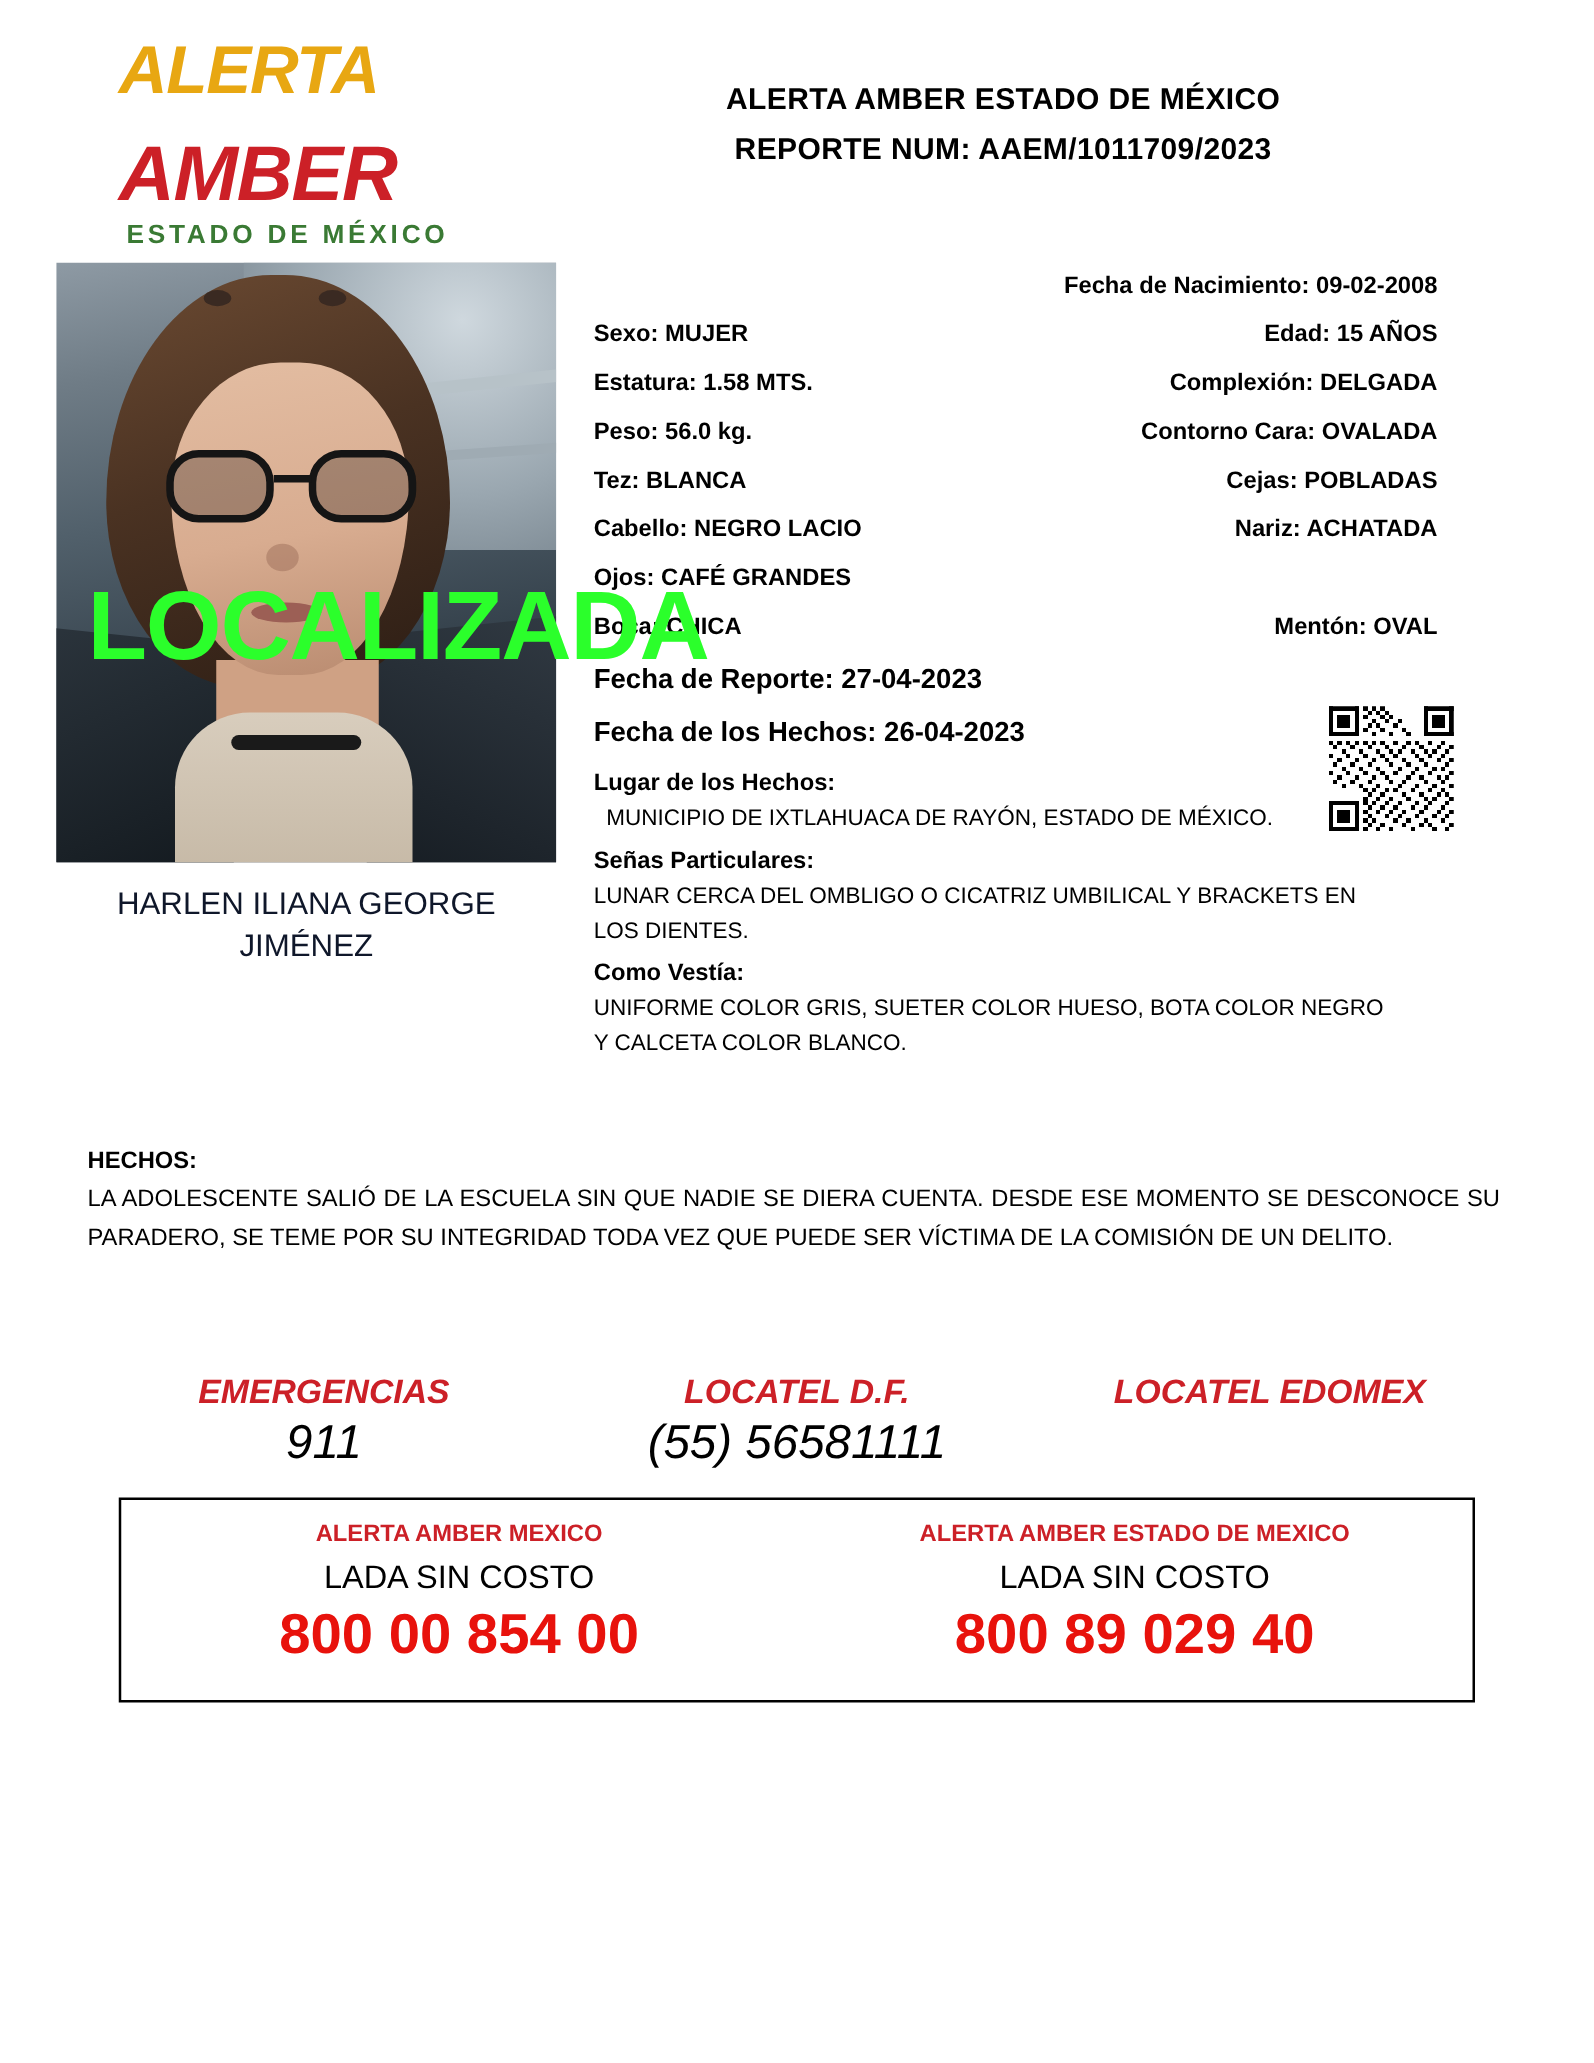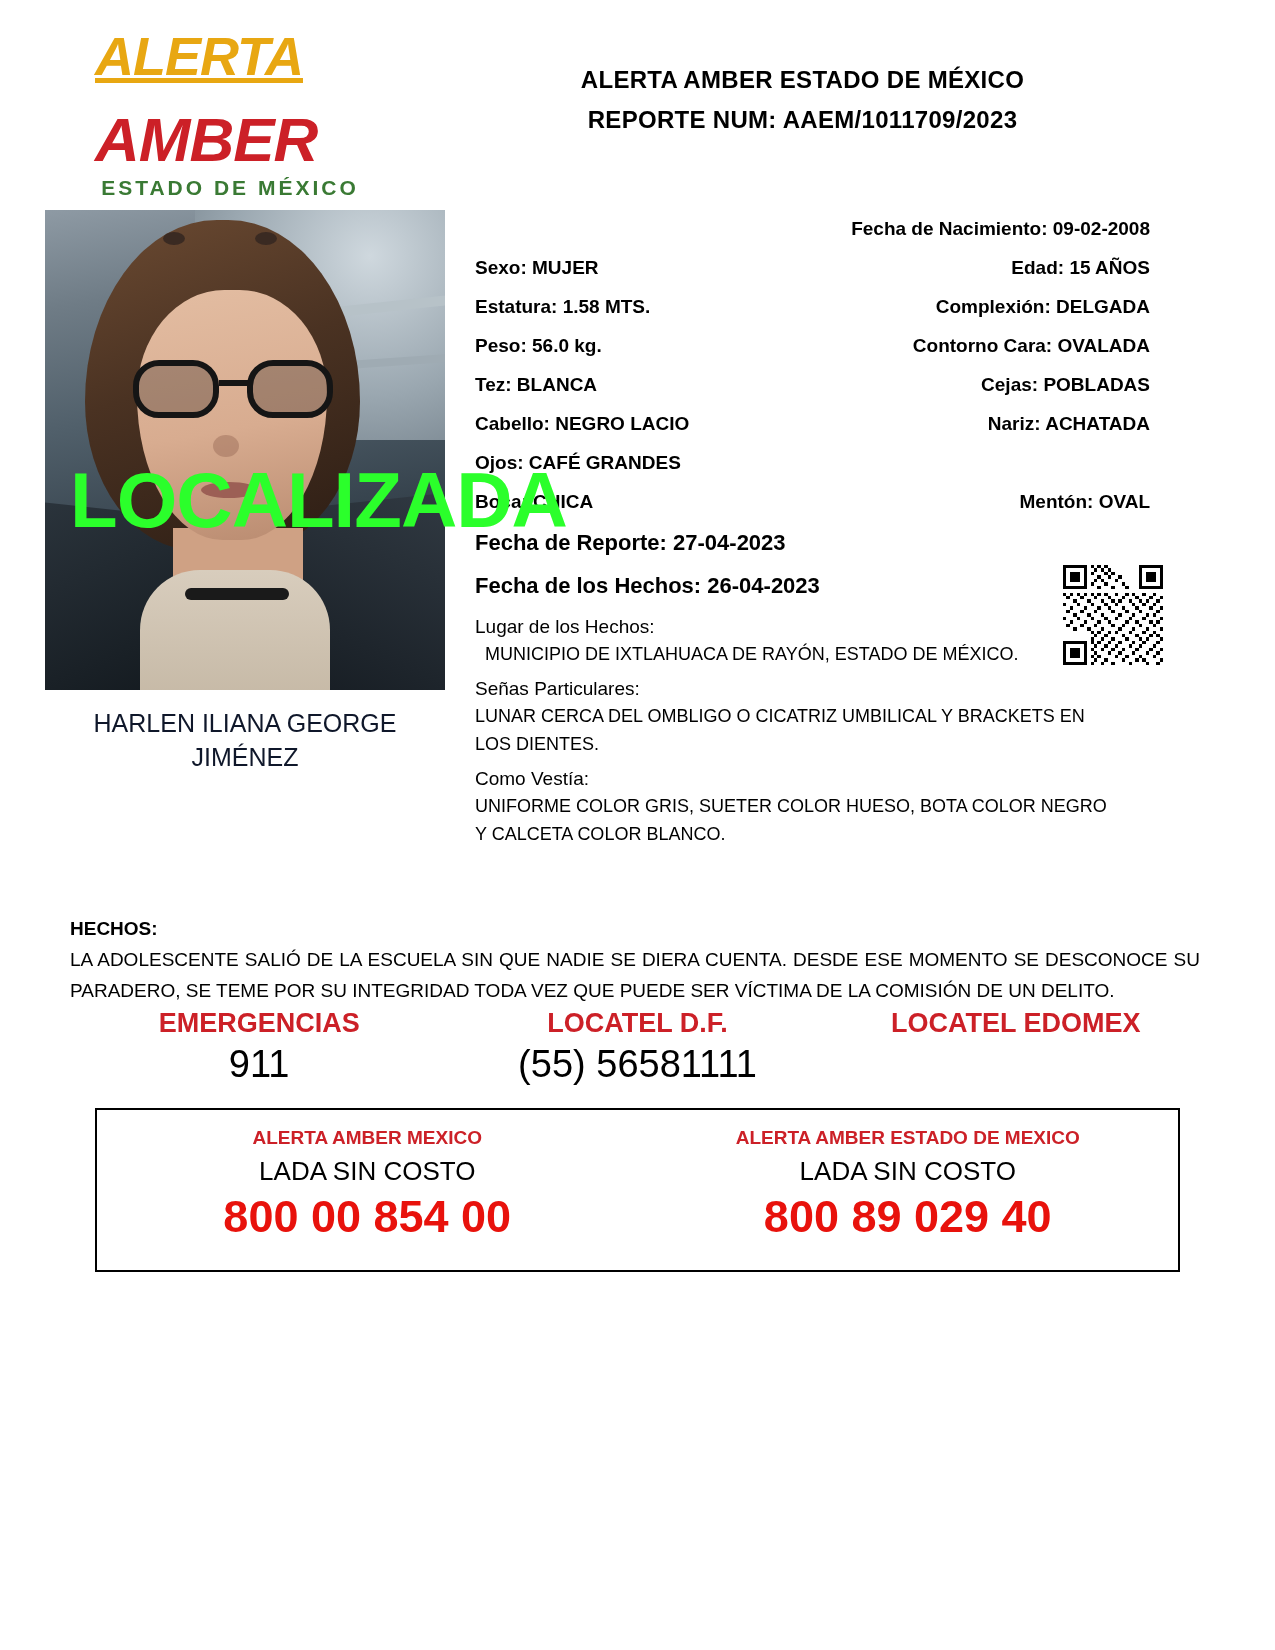--- a/index.html
+++ b/index.html
@@ -30,21 +30,20 @@
   }
   .logo-alerta {
     font-family: "Liberation Sans", sans-serif;
     font-weight: bold;
     font-style: italic;
     font-size: 54px;
     line-height: 52px;
     color: #e8a712;
     letter-spacing: -1px;
     position: relative;
-    text-decoration: underline;
   }
   .logo-amber {
     font-family: "Liberation Sans", sans-serif;
     font-weight: bold;
     font-style: italic;
     font-size: 62px;
     line-height: 60px;
     color: #cc2027;
     letter-spacing: -1px;
     margin-top: 28px;
@@ -234,21 +233,21 @@
     text-align: right;
     padding-right: 85px;
   }
   .single-row {
     font-size: 22px;
     font-weight: bold;
     margin-bottom: 17px;
   }
   .sec-label {
     font-size: 19px;
-    font-weight: normal;
+    font-weight: bold;
     margin-bottom: 2px;
   }
   .sec-text {
     font-size: 18px;
     line-height: 28px;
     margin: 0 0 10px 0;
     max-width: 640px;
   }
   .sec-text.indent { padding-left: 10px; }
 
@@ -275,21 +274,23 @@
     font-size: 19px;
     line-height: 31px;
     text-align: justify;
     padding-left: 30px;
     padding-right: 35px;
   }
 
   
   .phones {
     display: flex;
+    margin-top: 90px;
     padding: 0 70px;
+    font-style: italic;
   }
   .phone-col {
     flex: 1;
     text-align: center;
   }
   .phone-label {
     color: #cc2027;
     font-weight: bold;
     font-size: 27px;
     line-height: 34px;

